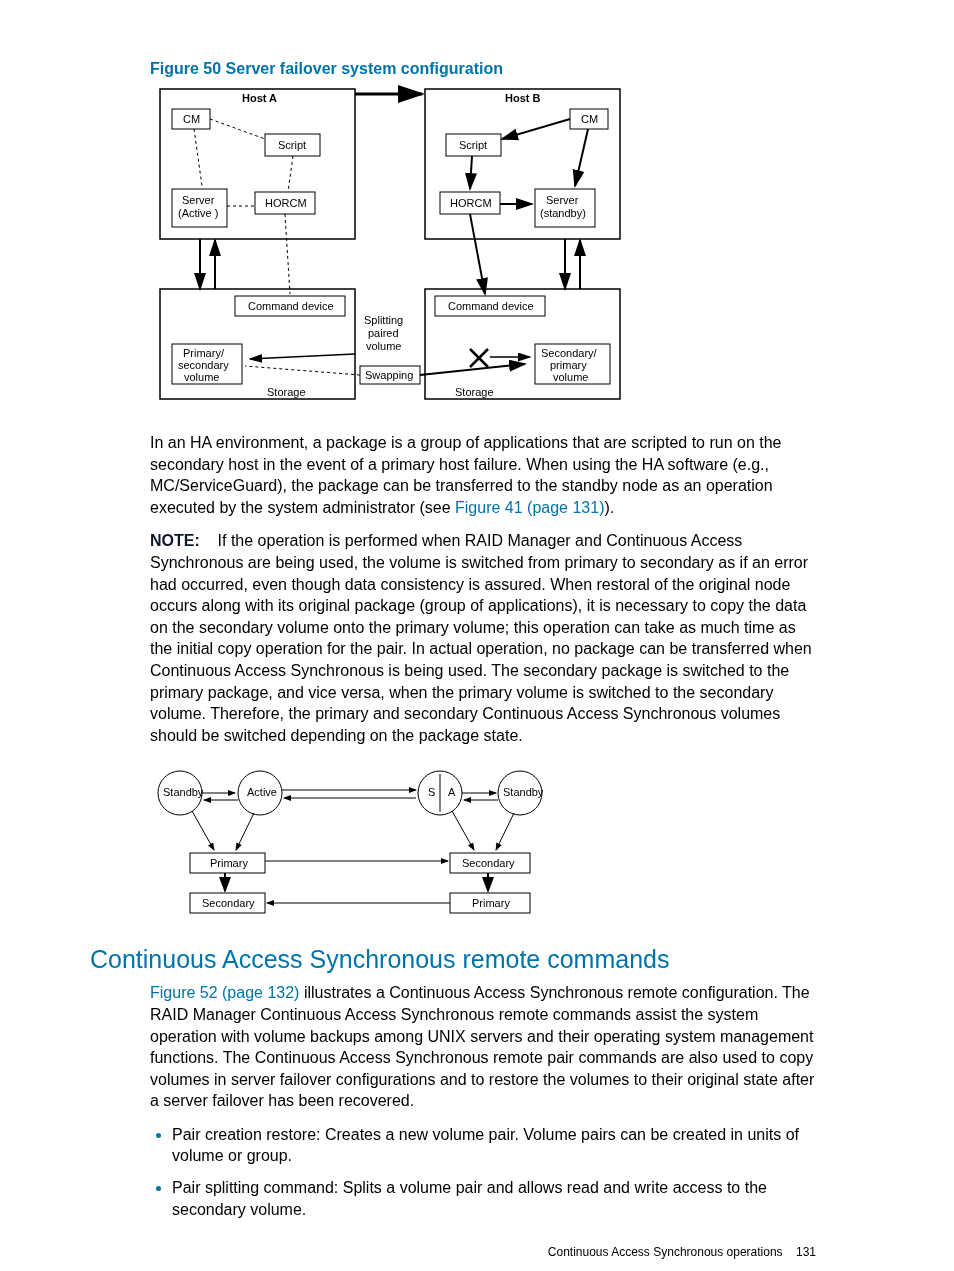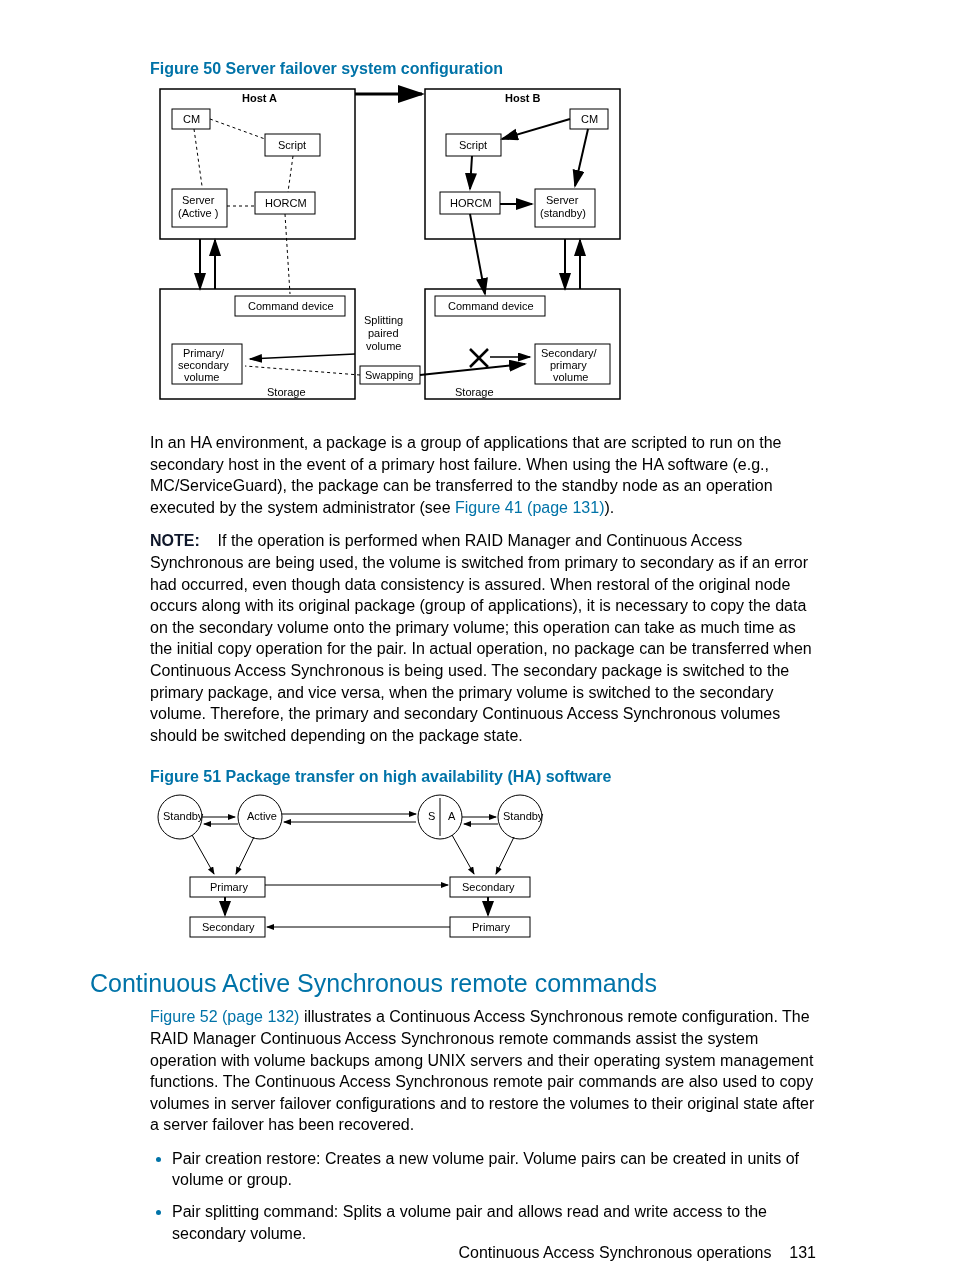--- a/index.html
+++ b/index.html
@@ -53,23 +53,23 @@
   }
   ul.bullets li {
     margin-bottom: 10px;
     line-height: 1.35;
   }
   ul.bullets li::marker {
     color: #0073a8;
   }
   .footer {
     position: absolute;
-    bottom: 26px;
+    bottom: 12px;
     right: 62px;
-    font-size: 16px;
+    font-size: 12px;
     text-align: center;
   }
   
   svg text {
     font-family: Arial, Helvetica, sans-serif;
     font-size: 11px;
   }
   .gap-after-note {
     height: 10px;
   }
@@ -185,21 +185,20 @@
 
     <p class="body-text">
       <span>In an HA environment, a package is a group of applications that are scripted to run on the secondary host in the event of a primary host failure. When using the HA software (e.g., MC/ServiceGuard), the package can be transferred to the standby node as an operation executed by the system administrator (see </span><span class="link">Figure 41 (page 131)</span><span>).</span>
     </p>
 
     <p class="body-text">
       <span class="note-label">NOTE:</span>&nbsp;&nbsp;&nbsp;&nbsp;<span>If the operation is performed when RAID Manager and Continuous Access Synchronous are being used, the volume is switched from primary to secondary as if an error had occurred, even though data consistency is assured. When restoral of the original node occurs along with its original package (group of applications), it is necessary to copy the data on the secondary volume onto the primary volume; this operation can take as much time as the initial copy operation for the pair. In actual operation, no package can be transferred when Continuous Access Synchronous is being used. The secondary package is switched to the primary package, and vice versa, when the primary volume is switched to the secondary volume. Therefore, the primary and secondary Continuous Access Synchronous volumes should be switched depending on the package state.</span>
     </p>
     <div class="gap-after-note"></div>
 
-    <p class="fig-caption">Figure 51 Package transfer on high availability (HA) software</p>
     <div class="fig-box">
       <svg width="500" height="155" viewBox="0 0 500 155">
         <defs>
           <marker id="arrow2" markerWidth="9" markerHeight="9" refX="7" refY="3" orient="auto">
             <path d="M0,0 L0,6 L8,3 z" fill="#000"></path>
           </marker>
         </defs>
 
         <circle cx="30" cy="25" r="22" fill="none" stroke="#000"></circle>
         <text x="13" y="28">Standby</text>
@@ -237,21 +236,21 @@
         <line x1="266" y1="30" x2="134" y2="30" stroke="#000" marker-end="url(#arrow2)"></line>
 
         <line x1="115" y1="93" x2="298" y2="93" stroke="#000" marker-end="url(#arrow2)"></line>
         <line x1="300" y1="135" x2="117" y2="135" stroke="#000" marker-end="url(#arrow2)"></line>
       </svg>
     </div>
 
   </div>
 
   <div class="content">
-    <h2 class="section-heading">Continuous Active Synchronous remote commands</h2>
+    <h2 class="section-heading">Continuous Access Synchronous remote commands</h2>
 
     <p class="body-text">
       <span class="link">Figure 52 (page 132)</span><span> illustrates a Continuous Access Synchronous remote configuration. The RAID Manager Continuous Access Synchronous remote commands assist the system operation with volume backups among UNIX servers and their operating system management functions. The Continuous Access Synchronous remote pair commands are also used to copy volumes in server failover configurations and to restore the volumes to their original state after a server failover has been recovered.</span>
     </p>
 
     <ul class="bullets">
       <li>Pair creation restore: Creates a new volume pair. Volume pairs can be created in units of volume or group.</li>
       <li>Pair splitting command: Splits a volume pair and allows read and write access to the secondary volume.</li>
     </ul>
   </div>

